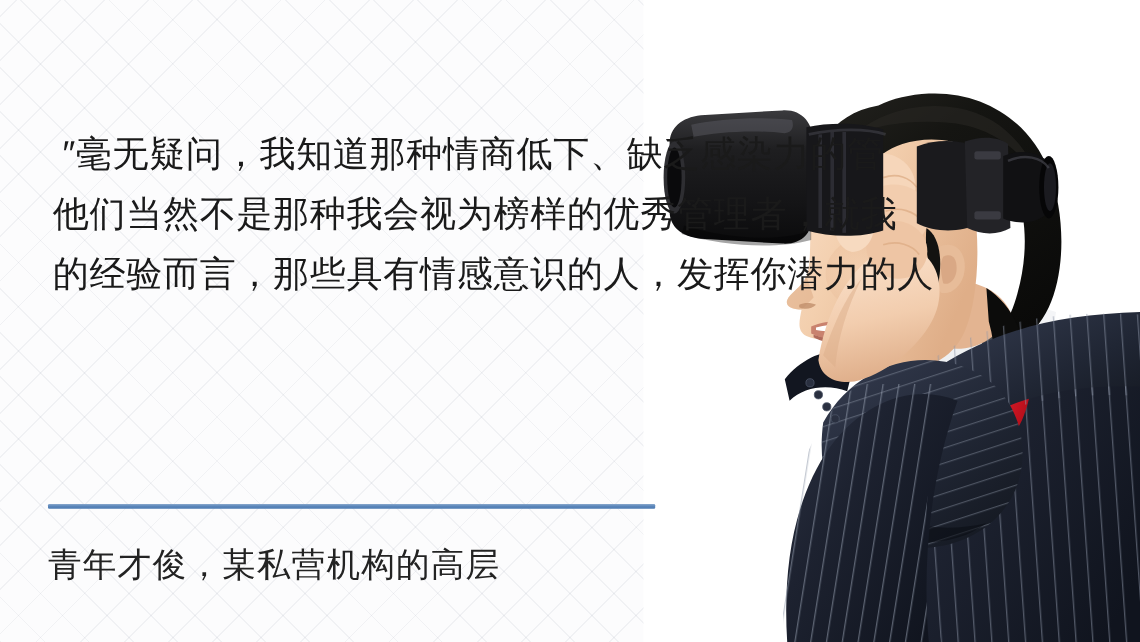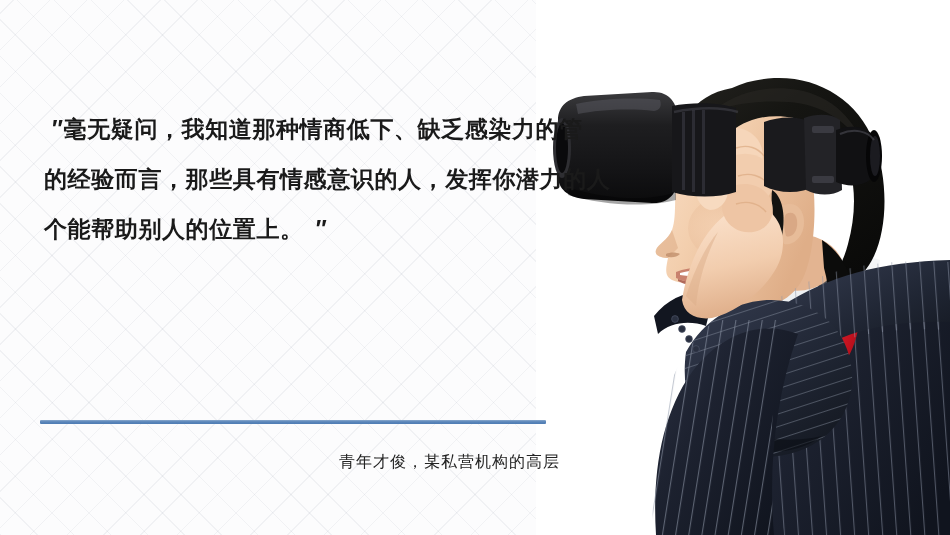--- a/index.html
+++ b/index.html
@@ -28,26 +28,26 @@
   }
 
   
   .quote-block {
     position: absolute;
     left: 44px;
     top: 104px;
     width: 510px;
   }
   .quote-line {
-    font-size: 23px;
+    font-size: 30px;
     line-height: 50px;
     color: #1a1a1a;
     white-space: pre;
     letter-spacing: 0.6px;
-    font-weight: 700;
+    font-weight: 400;
   }
   .quote-line.first {
     text-indent: 8px;
   }
 
   
   .divider {
     position: absolute;
     left: 40px;
     top: 420px;
@@ -56,22 +56,22 @@
     background: linear-gradient(to bottom, #8aa9cd 0%, #5b86ba 45%, #4e7cb3 100%);
     border-radius: 1px;
   }
 
   
   .attribution {
     position: absolute;
     left: 40px;
     top: 452px;
     width: 520px;
-    text-align: right;
-    font-size: 16px;
+    text-align: left;
+    font-size: 28px;
     letter-spacing: 1px;
     color: #232323;
   }
 
   
   .photo {
     position: absolute;
     left: 536px;
     top: 0;
     width: 414px;
@@ -288,21 +288,21 @@
       <path d="M304 134 C318 128 332 131 338 140" fill="none" stroke="#4c4c55" stroke-width="2" opacity="0.6"></path>
 
       <path d="M138 112 C162 107 186 107 202 112" fill="none" stroke="#4a4a52" stroke-width="2.4" opacity="0.5"></path>
 
       <path d="M34 188 C70 199 112 202 140 192 L140 200 C110 208 66 205 32 195 Z" fill="#000000" opacity="0.35"></path>
     </svg>
   </div>
 
   <div class="quote-block">
     <div class="quote-line first">″毫无疑问，我知道那种情商低下、缺乏感染力的管</div>
+    <div class="quote-line">他们当然不是那种我会视为榜样的优秀管理者，就我</div>
     <div class="quote-line">的经验而言，那些具有情感意识的人，发挥你潜力的人</div>
-    <div class="quote-line">个能帮助别人的位置上。 ″</div>
   </div>
 
   <div class="divider"></div>
 
   <div class="attribution">青年才俊，某私营机构的高层</div>
 
 </div>
 
 </body></html>

